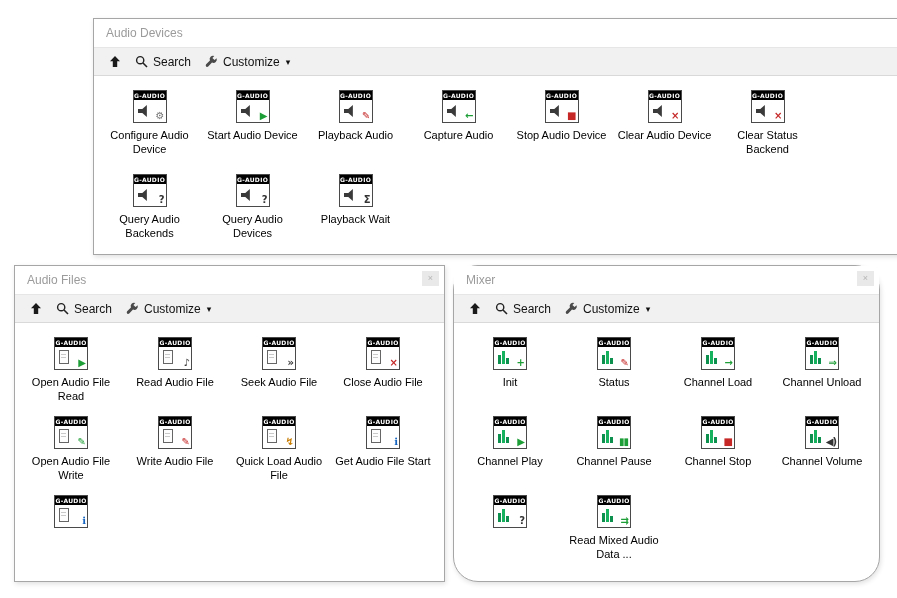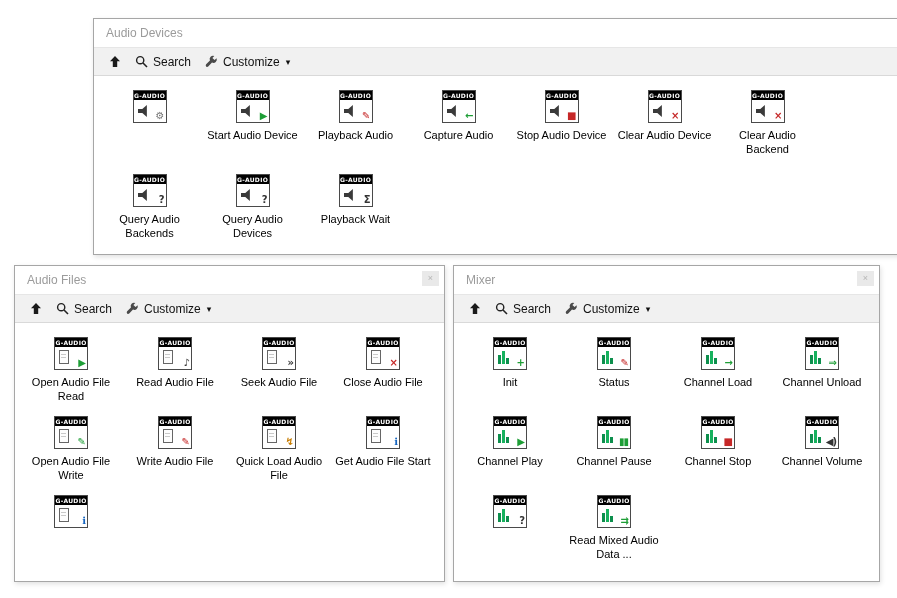--- a/index.html
+++ b/index.html
@@ -67,20 +67,21 @@
   </div>
   <div class="content cols7">
       <div class="cell">
         <div class="gicon">
           <div class="gband">G-AUDIO</div>
           <div class="gbody">
             <span class="base base-speaker"></span>
             <span class="accent" style="color: rgb(119, 119, 119);">⚙</span>
           </div>
         </div>
+        <div class="glabel">Configure Audio Device</div>
       </div>
       <div class="cell">
         <div class="gicon">
           <div class="gband">G-AUDIO</div>
           <div class="gbody">
             <span class="base base-speaker"></span>
             <span class="accent" style="color: rgb(30, 158, 54);">▶</span>
           </div>
         </div>
         <div class="glabel">Start Audio Device</div>
@@ -126,21 +127,21 @@
         <div class="glabel">Clear Audio Device</div>
       </div>
       <div class="cell">
         <div class="gicon">
           <div class="gband">G-AUDIO</div>
           <div class="gbody">
             <span class="base base-speaker"></span>
             <span class="accent" style="color: rgb(198, 40, 40);">×</span>
           </div>
         </div>
-        <div class="glabel">Clear Audio Backend</div>
+        <div class="glabel">Clear Status Backend</div>
       </div>
       <div class="cell">
         <div class="gicon">
           <div class="gband">G-AUDIO</div>
           <div class="gbody">
             <span class="base base-speaker"></span>
             <span class="accent" style="color: rgb(51, 51, 51);">?</span>
           </div>
         </div>
         <div class="glabel">Query Audio Backends</div>
@@ -280,21 +281,21 @@
           <div class="gband">G-AUDIO</div>
           <div class="gbody">
             <span class="base base-page"></span>
             <span class="accent" style="color: rgb(21, 101, 192);">ℹ</span>
           </div>
         </div>
       </div>
     </div>
 </div>
 
-<div class="win" style="left:453px;top:265px;width:427px;height:317px;">
+<div class="win" style="left:453px;top:265px;width:427px;height:317px;border-radius:25px;">
   <div class="titlebar">
     <span class="title">Mixer</span>
     <span class="closebox">×</span>
   </div>
   <div class="toolbar">
     <span class="tool">
       <svg width="12" height="13" viewBox="0 0 12 13">
           <path d="M6 1 L11 6.2 H8.2 V12 H3.8 V6.2 H1 Z" fill="#1a1a1a"></path>
         </svg>
     </span>

